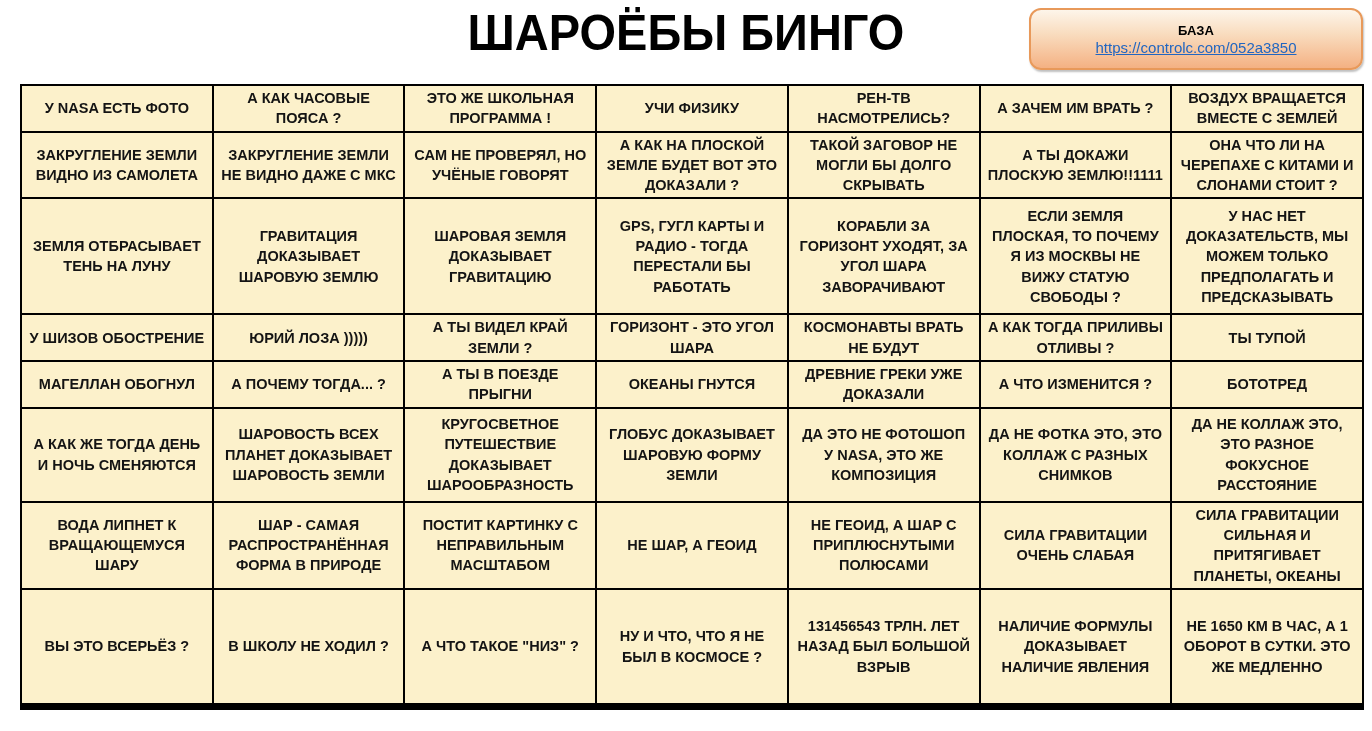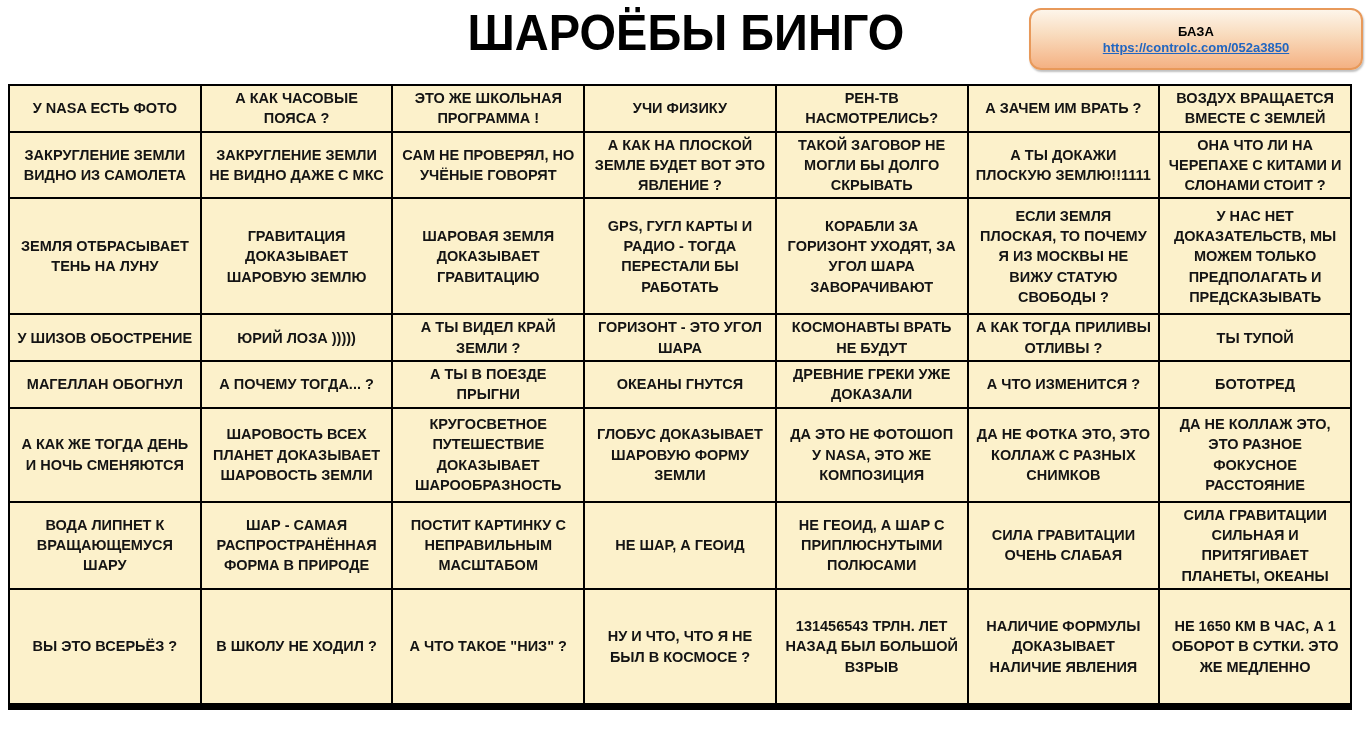--- a/index.html
+++ b/index.html
@@ -34,29 +34,29 @@
     align-items:center;
     justify-content:center;
     gap:1px;
   }
   .base-label {
     font-size:13px;
     font-weight:bold;
     color:#000;
   }
   .base-link {
-    font-size:13px;
-    font-weight:bold;
+    font-size:15px;
+    font-weight:normal;
     color:#2166c1;
     text-decoration:underline;
     cursor:pointer;
   }
   table.bingo {
     position:absolute;
-    left:8px; top:84px;
+    left:20px; top:84px;
     width:1344px;
     border-collapse:collapse;
     table-layout:fixed;
     border:2px solid #000;
     border-bottom:7px solid #000;
   }
   table.bingo td {
     border:2px solid #000;
     background:#fcf1cb;
     text-align:center;
@@ -95,21 +95,21 @@
         <td>ЭТО ЖЕ ШКОЛЬНАЯ ПРОГРАММА !</td>
         <td>УЧИ ФИЗИКУ</td>
         <td>РЕН-ТВ НАСМОТРЕЛИСЬ?</td>
         <td>А ЗАЧЕМ ИМ ВРАТЬ ?</td>
         <td>ВОЗДУХ ВРАЩАЕТСЯ ВМЕСТЕ С ЗЕМЛЕЙ</td>
       </tr>
       <tr>
         <td>ЗАКРУГЛЕНИЕ ЗЕМЛИ ВИДНО ИЗ САМОЛЕТА</td>
         <td>ЗАКРУГЛЕНИЕ ЗЕМЛИ НЕ ВИДНО ДАЖЕ С МКС</td>
         <td>САМ НЕ ПРОВЕРЯЛ, НО УЧЁНЫЕ ГОВОРЯТ</td>
-        <td>А КАК НА ПЛОСКОЙ ЗЕМЛЕ БУДЕТ ВОТ ЭТО ЯВЛЕНИЕ ?</td>
+        <td>А КАК НА ПЛОСКОЙ ЗЕМЛЕ БУДЕТ ВОТ ЭТО ДОКАЗАЛИ ?</td>
         <td>ТАКОЙ ЗАГОВОР НЕ МОГЛИ БЫ ДОЛГО СКРЫВАТЬ</td>
         <td>А ТЫ ДОКАЖИ ПЛОСКУЮ ЗЕМЛЮ!!1111</td>
         <td>ОНА ЧТО ЛИ НА ЧЕРЕПАХЕ С КИТАМИ И СЛОНАМИ СТОИТ ?</td>
       </tr>
       <tr>
         <td>ЗЕМЛЯ ОТБРАСЫВАЕТ ТЕНЬ НА ЛУНУ</td>
         <td>ГРАВИТАЦИЯ ДОКАЗЫВАЕТ ШАРОВУЮ ЗЕМЛЮ</td>
         <td>ШАРОВАЯ ЗЕМЛЯ ДОКАЗЫВАЕТ ГРАВИТАЦИЮ</td>
         <td>GPS, ГУГЛ КАРТЫ И РАДИО - ТОГДА ПЕРЕСТАЛИ БЫ РАБОТАТЬ</td>
         <td>КОРАБЛИ ЗА ГОРИЗОНТ УХОДЯТ, ЗА УГОЛ ШАРА ЗАВОРАЧИВАЮТ</td>

